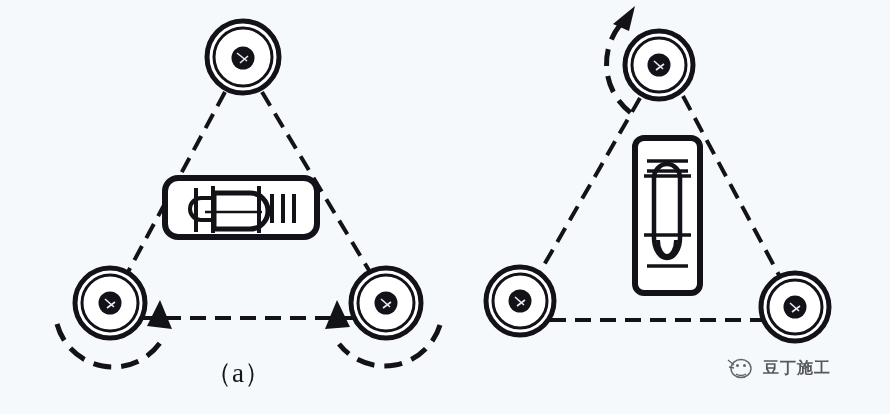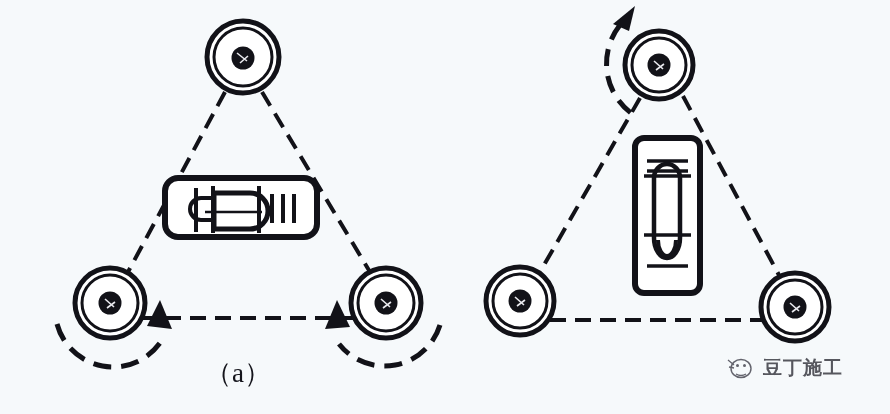--- a/index.html
+++ b/index.html
@@ -43,21 +43,21 @@
     position: absolute;
     left: 726px;
     top: 355px;
     display: flex;
     align-items: center;
     gap: 7px;
     opacity: 0.78;
   }
   #watermark .wm-text {
     font-family: "DejaVu Sans", sans-serif;
-    font-size: 19px;
+    font-size: 16px;
     font-weight: bold;
     color: #2a2a33;
     letter-spacing: 1px;
   }
   .wm-icon { display: block; }
 </style>
 </head>
 <body>
 
 <div id="page">

